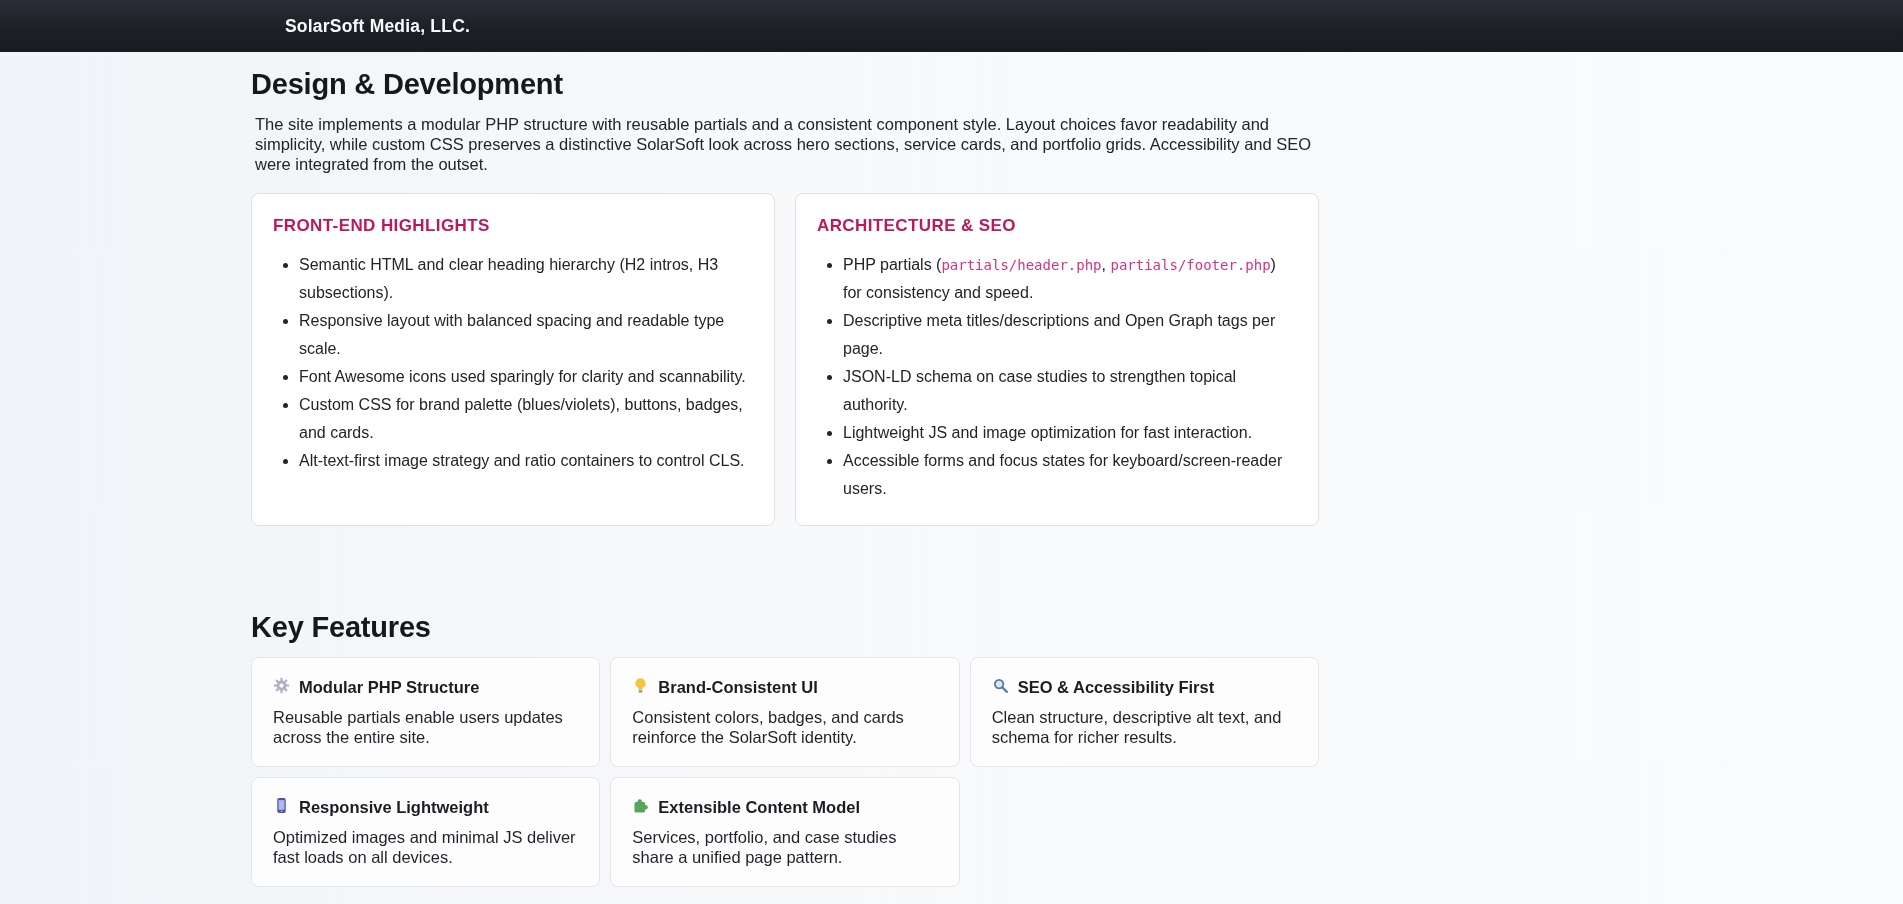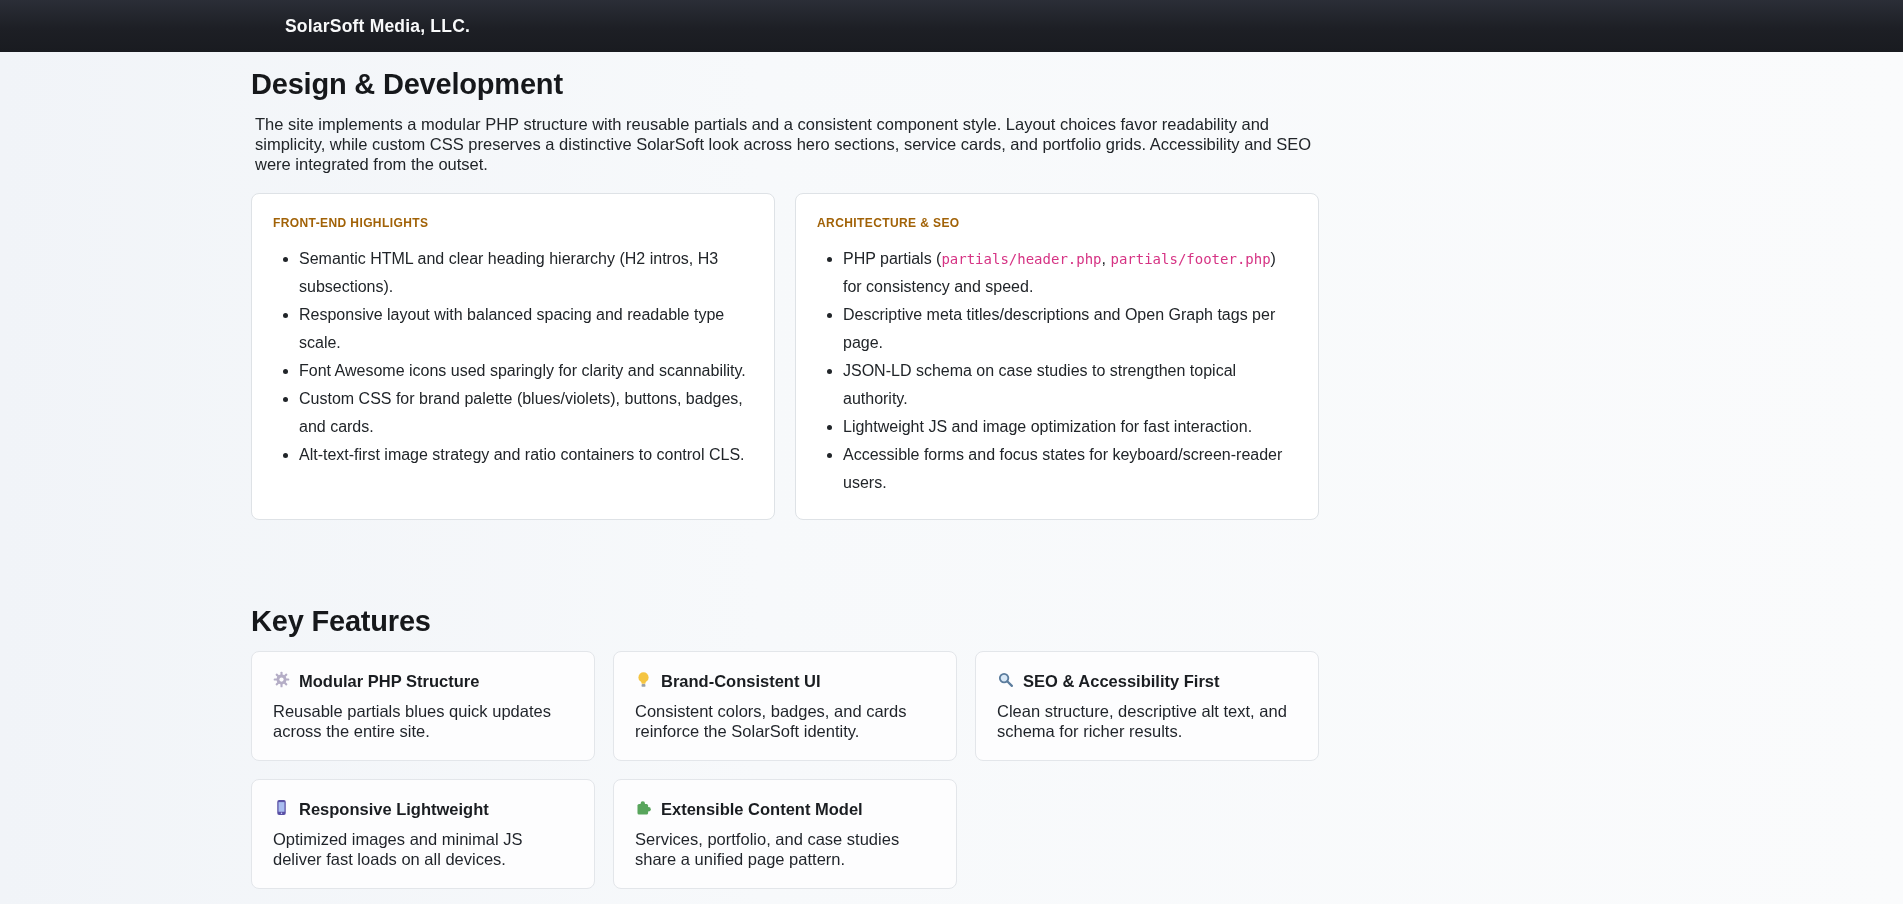--- a/index.html
+++ b/index.html
@@ -23,30 +23,30 @@
 
   main { padding-top: 16px; }
   h2.section-title { font-size: 29px; font-weight: 700; margin: 0; color: #16181b; letter-spacing: -0.2px; }
   .intro { margin: 13px 0 0 4px; font-size: 16.5px; line-height: 20px; color: #212529; }
 
   .cards-row { display: flex; gap: 20px; margin-top: 19px; }
   .hl-card {
     flex: 1; background: #ffffff; border: 1px solid #dee2e6; border-radius: 8px;
     padding: 22px 21px; min-height: 187px;
   }
-  .hl-header { font-size: 12px; font-weight: 700; color: #a16207; letter-spacing: .4px; margin: 0 0 15px 0; }
+  .hl-header { font-size: 17px; font-weight: 700; color: #be185d; letter-spacing: .4px; margin: 0 0 15px 0; }
   .hl-card ul { margin: 0; padding-left: 26px; }
   .hl-card li { font-size: 16px; line-height: 28px; color: #212529; }
   code.path { font-family: "DejaVu Sans Mono", monospace; font-size: 14px; color: #d63384; }
 
   .features-section { margin-top: 85px; }
   .features-grid {
     margin-top: 13px;
     display: grid; grid-template-columns: repeat(3, 1fr);
-    gap: 18px;
+    gap: 10px;
   }
   .feat-card {
     background: #fdfdfe; border: 1px solid #e3e6ea; border-radius: 8px;
     padding: 19px 21px; min-height: 104px;
   }
   .feat-title { display: flex; align-items: center; gap: 9px; font-size: 16.5px; font-weight: 700; color: #1a1d21; }
   .feat-title svg { flex: 0 0 auto; }
   .feat-desc { margin-top: 9px; font-size: 16.5px; line-height: 20px; color: #1f2329; }
 </style>
 </head>
@@ -103,21 +103,21 @@
               <rect x="10.5" y="1" width="3" height="22" rx="1.2"></rect>
               <rect x="10.5" y="1" width="3" height="22" rx="1.2" transform="rotate(45 12 12)"></rect>
               <rect x="10.5" y="1" width="3" height="22" rx="1.2" transform="rotate(90 12 12)"></rect>
               <rect x="10.5" y="1" width="3" height="22" rx="1.2" transform="rotate(135 12 12)"></rect>
               <circle cx="12" cy="12" r="7"></circle>
             </g>
             <circle cx="12" cy="12" r="3" fill="#fdfdfe"></circle>
           </svg></span>
           <span>Modular PHP Structure</span>
         </div>
-        <div class="feat-desc">Reusable partials blues quick updates across the entire site.</div>
+        <div class="feat-desc">Reusable partials enable users updates across the entire site.</div>
       </div>
 
       <div class="feat-card">
         <div class="feat-title">
           <span><svg width="17" height="17" viewBox="0 0 24 24">
             <circle cx="12" cy="9" r="7.2" fill="#f5c542"></circle>
             <path d="M8.5 14.5h7l-1 3.5h-5z" fill="#f5c542"></path>
             <rect x="9.3" y="18.2" width="5.4" height="4.2" rx="1.4" fill="#9aa0a6"></rect>
           </svg></span>
           <span>Brand-Consistent UI</span>

